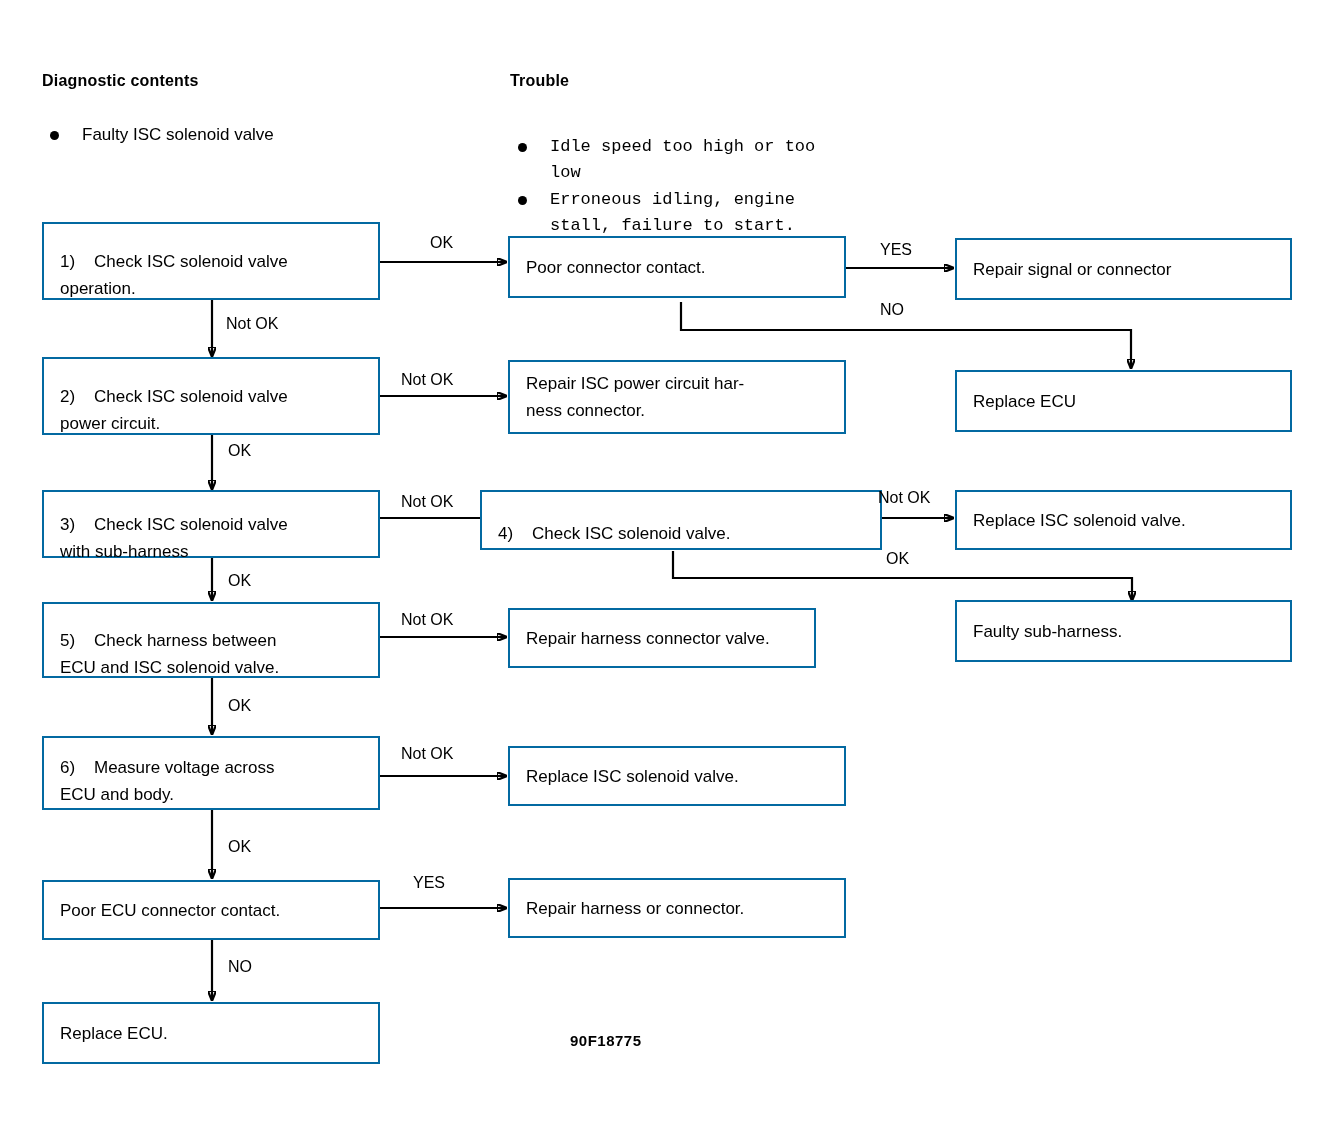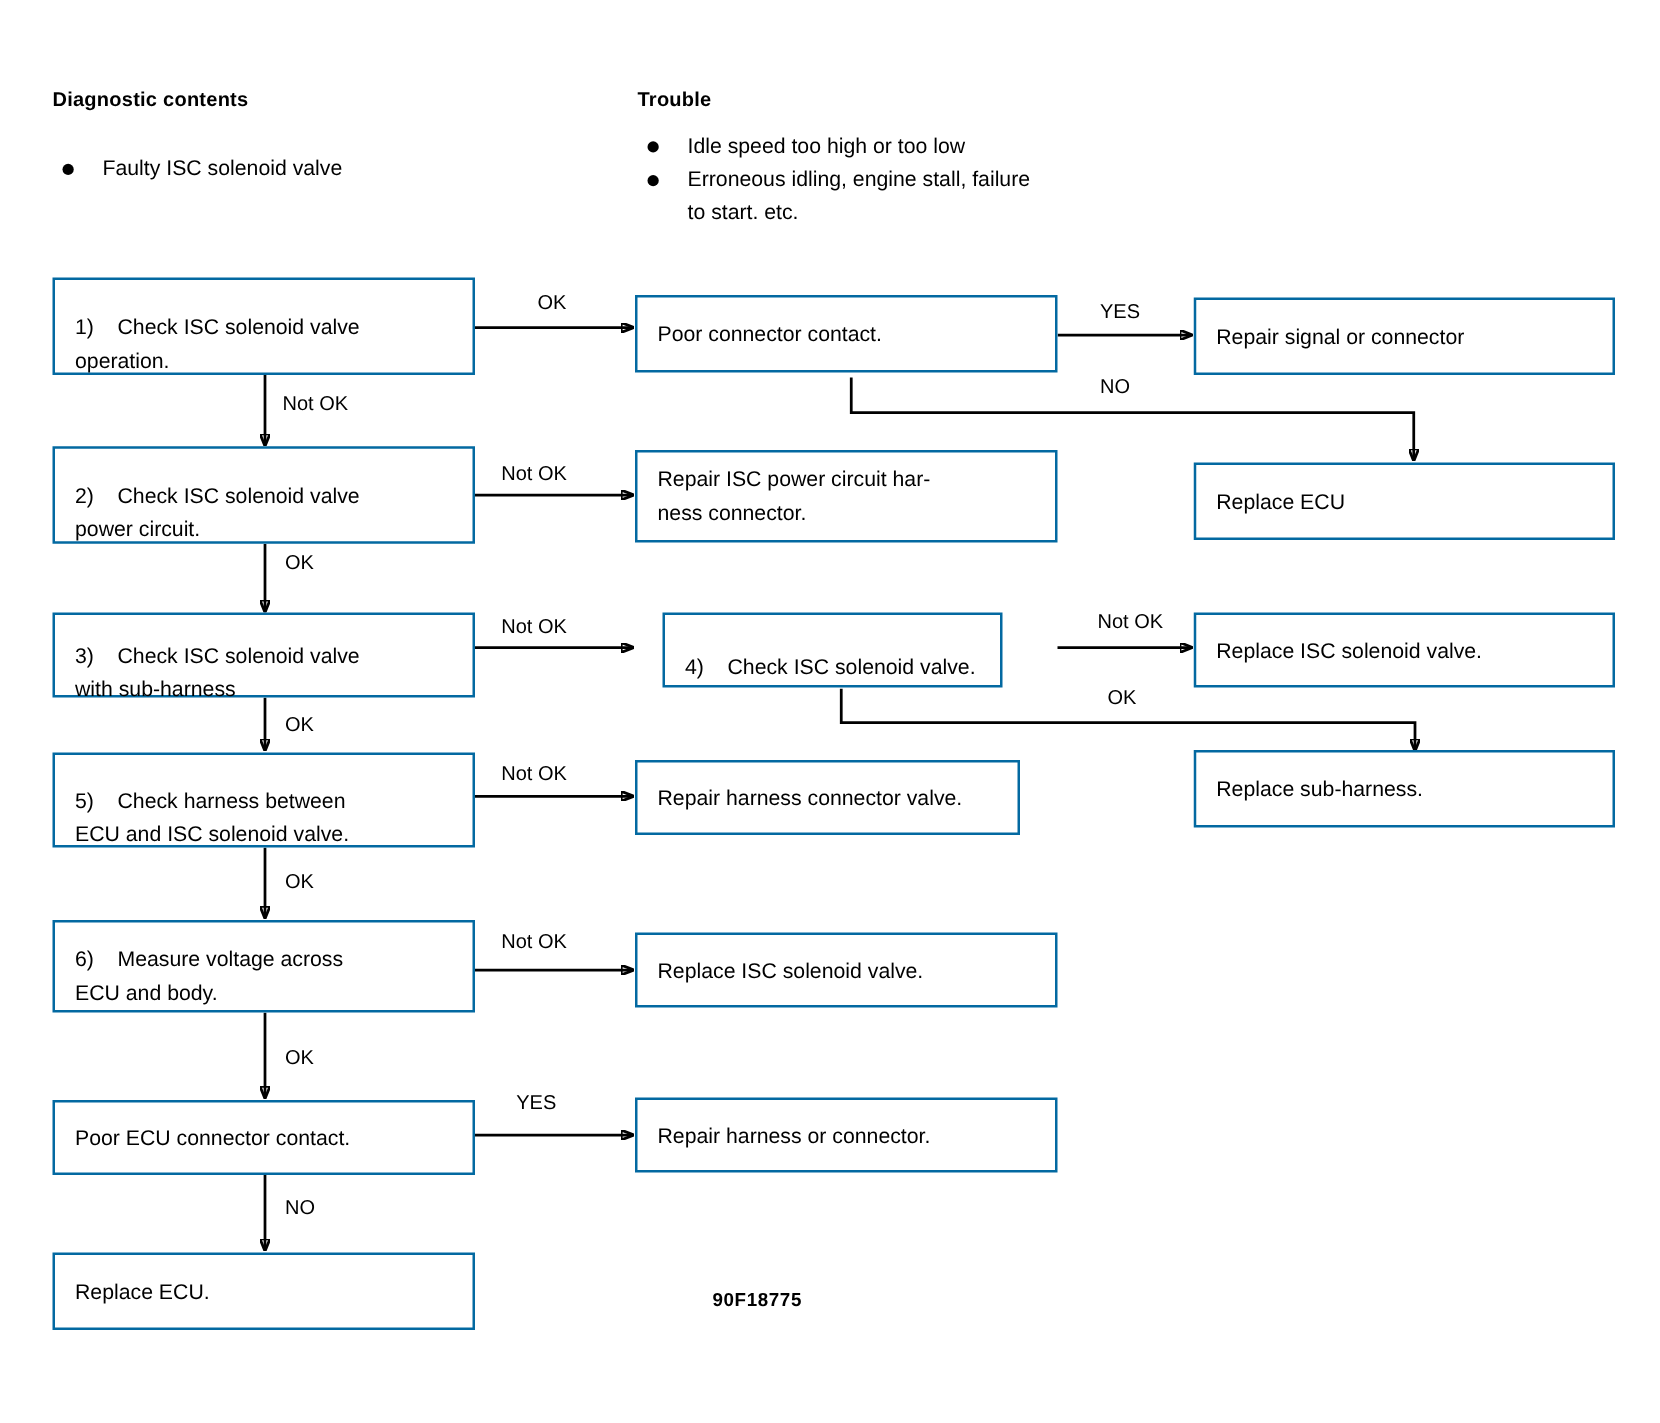--- a/index.html
+++ b/index.html
@@ -32,21 +32,21 @@
 
   .bullet-list {
     position: absolute;
     list-style: none;
     margin: 0;
     padding: 0;
     font-size: 17px;
     line-height: 26px;
   }
   #list-diagnostic { left: 44px; top: 122px; width: 330px; }
-  #list-trouble    { left: 512px; top: 104px; width: 330px; }
+  #list-trouble    { left: 512px; top: 134px; width: 330px; font-family: Liberation Mono, monospace; }
   .bullet-list li {
     position: relative;
     padding-left: 38px;
     margin-bottom: 1px;
   }
   .bullet-list li .dot {
     position: absolute;
     left: 6px;
     top: 9px;
     width: 9px;
@@ -209,21 +209,21 @@
 
   <div class="fbox" style="left:508px; top:236px; width:338px; height:62px;">
     <div class="btext">Poor connector contact.</div>
   </div>
 
   <div class="fbox just" style="left:508px; top:360px; width:338px; height:74px;">
     <div class="btext">Repair  ISC  power  circuit  har-
 ness connector.</div>
   </div>
 
-  <div class="fbox" style="left:530px; top:490px; width:272px; height:60px;">
+  <div class="fbox" style="left:480px; top:490px; width:402px; height:60px;">
     <div class="btext">
       <span class="num">4)</span><span>Check ISC solenoid valve.</span>
     </div>
   </div>
 
   <div class="fbox" style="left:508px; top:608px; width:308px; height:60px;">
     <div class="btext">Repair harness connector valve.</div>
   </div>
 
   <div class="fbox" style="left:508px; top:746px; width:338px; height:60px;">
@@ -240,21 +240,21 @@
 
   <div class="fbox" style="left:955px; top:370px; width:337px; height:62px;">
     <div class="btext">Replace ECU</div>
   </div>
 
   <div class="fbox" style="left:955px; top:490px; width:337px; height:60px;">
     <div class="btext">Replace ISC solenoid valve.</div>
   </div>
 
   <div class="fbox" style="left:955px; top:600px; width:337px; height:62px;">
-    <div class="btext">Replace sub-harness.</div>
+    <div class="btext">Faulty sub-harness.</div>
   </div>
 
   <div class="elabel" style="left:430px; top:234px;">OK</div>
   <div class="elabel" style="left:226px; top:315px;">Not OK</div>
   <div class="elabel" style="left:880px; top:241px;">YES</div>
   <div class="elabel" style="left:880px; top:301px;">NO</div>
 
   <div class="elabel" style="left:401px; top:371px;">Not OK</div>
   <div class="elabel" style="left:228px; top:442px;">OK</div>
 

